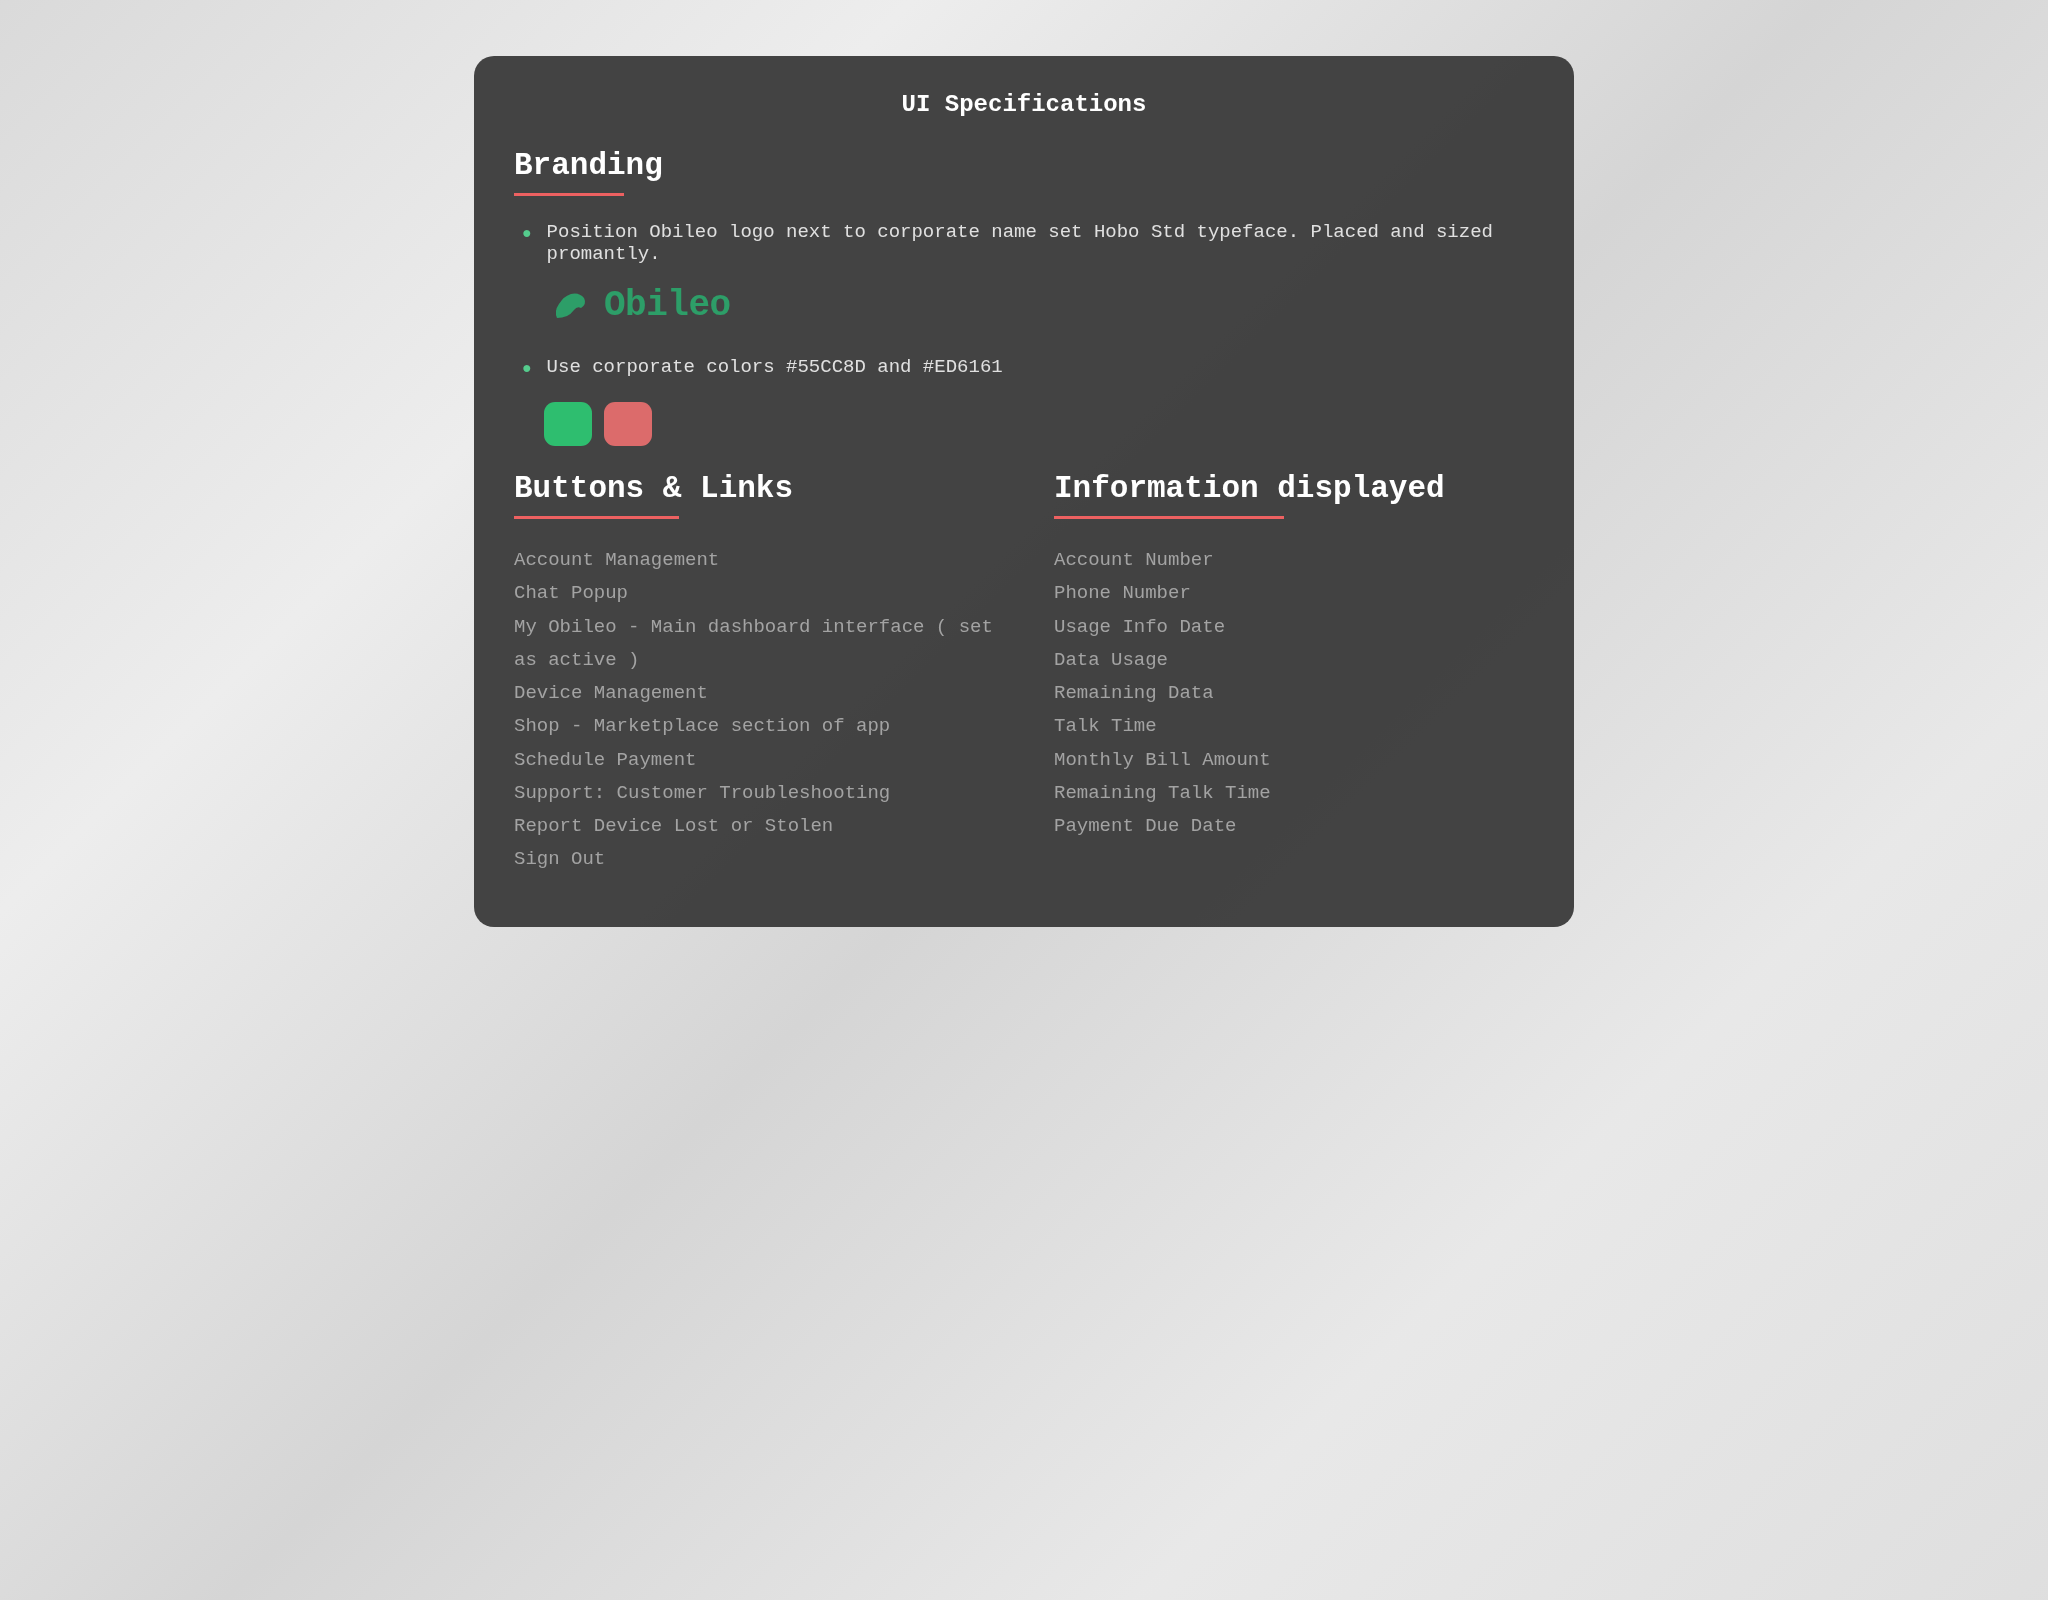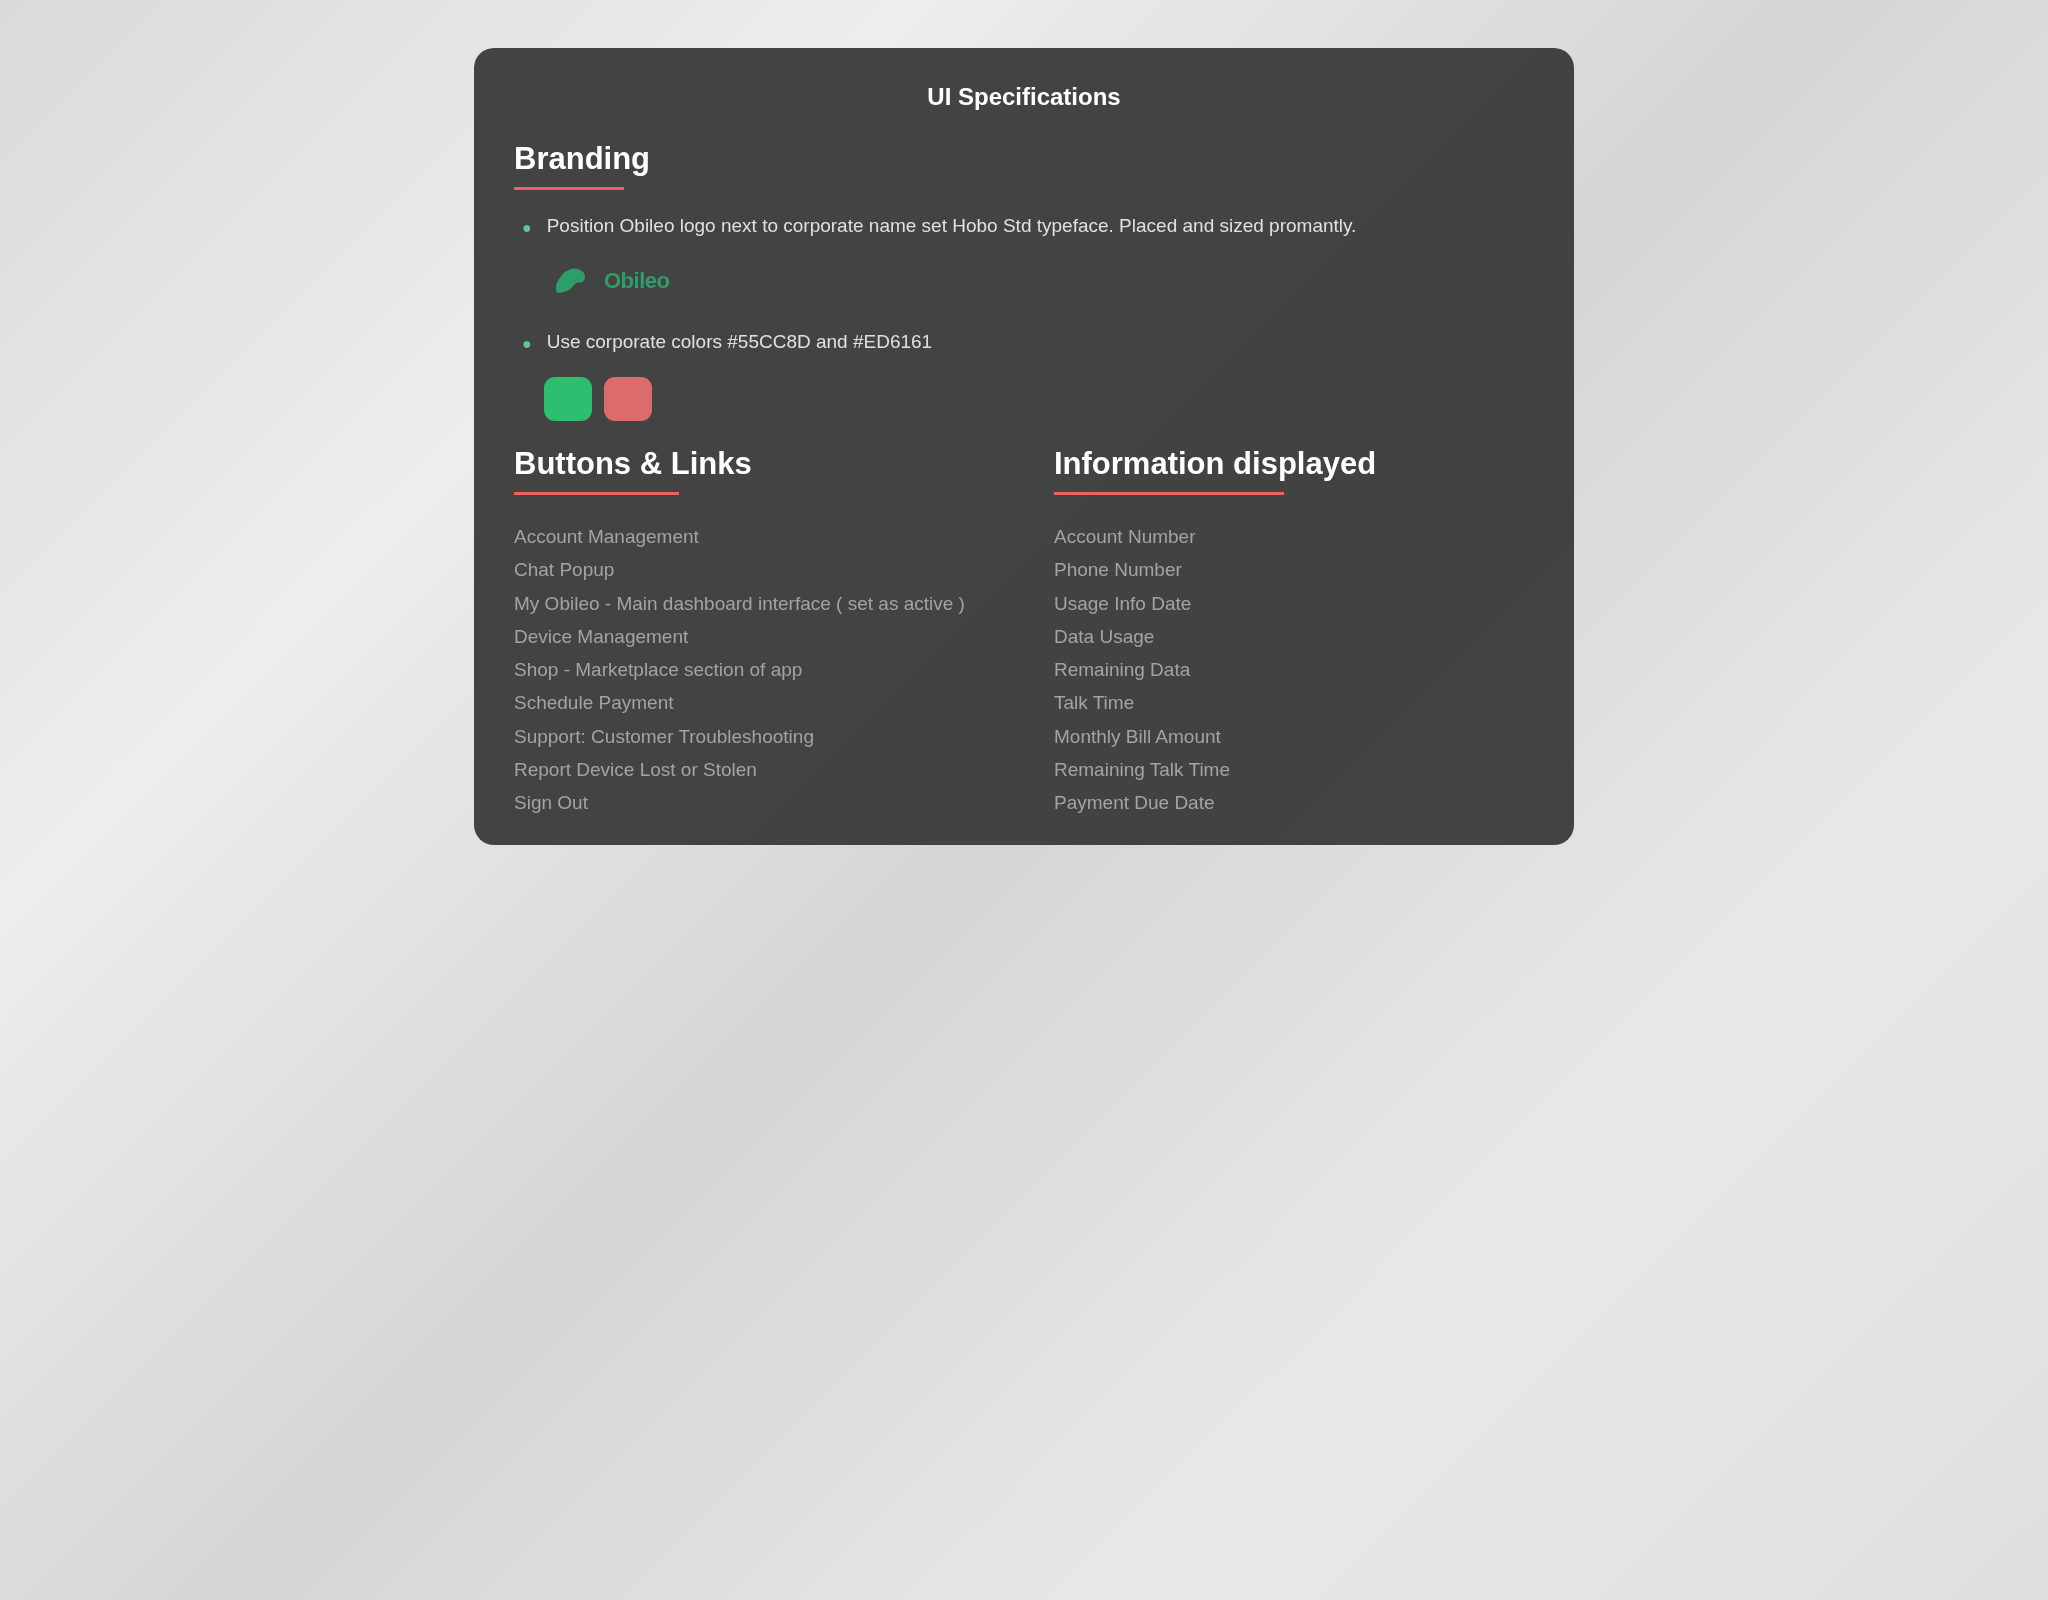--- a/index.html
+++ b/index.html
@@ -23,25 +23,26 @@
       left: 0;
       right: 0;
       bottom: 0;
       background: linear-gradient(135deg, #d0d0d0 0%, #f0f0f0 25%, #c8c8c8 50%, #e8e8e8 75%, #d8d8d8 100%);
       opacity: 0.6;
       z-index: -1;
     }
     
     .panel {
       max-width: 1100px;
-      margin: 8px auto;
+      margin: 16px auto;
       background: rgba(58, 58, 58, 0.95);
       border-radius: 20px;
-      padding: 35px 40px 26px 40px;
+      padding: 35px 40px 50px 40px;
       color: #e8e8e8;
+      font-family: Liberation Mono, monospace;
     }
     
     .page-title {
       text-align: center;
       font-size: 24px;
       font-weight: 700;
       color: #ffffff;
       margin-bottom: 30px;
     }
     
@@ -91,21 +92,21 @@
       margin-bottom: 30px;
       gap: 10px;
     }
     
     .logo-mark {
       width: 45px;
       height: 40px;
     }
     
     .logo-text {
-      font-size: 22px;
+      font-size: 36px;
       font-weight: 700;
       color: #2d9e68;
       letter-spacing: -0.5px;
     }
     
     .swatches {
       display: flex;
       gap: 12px;
       margin-left: 30px;
       margin-bottom: 25px;

